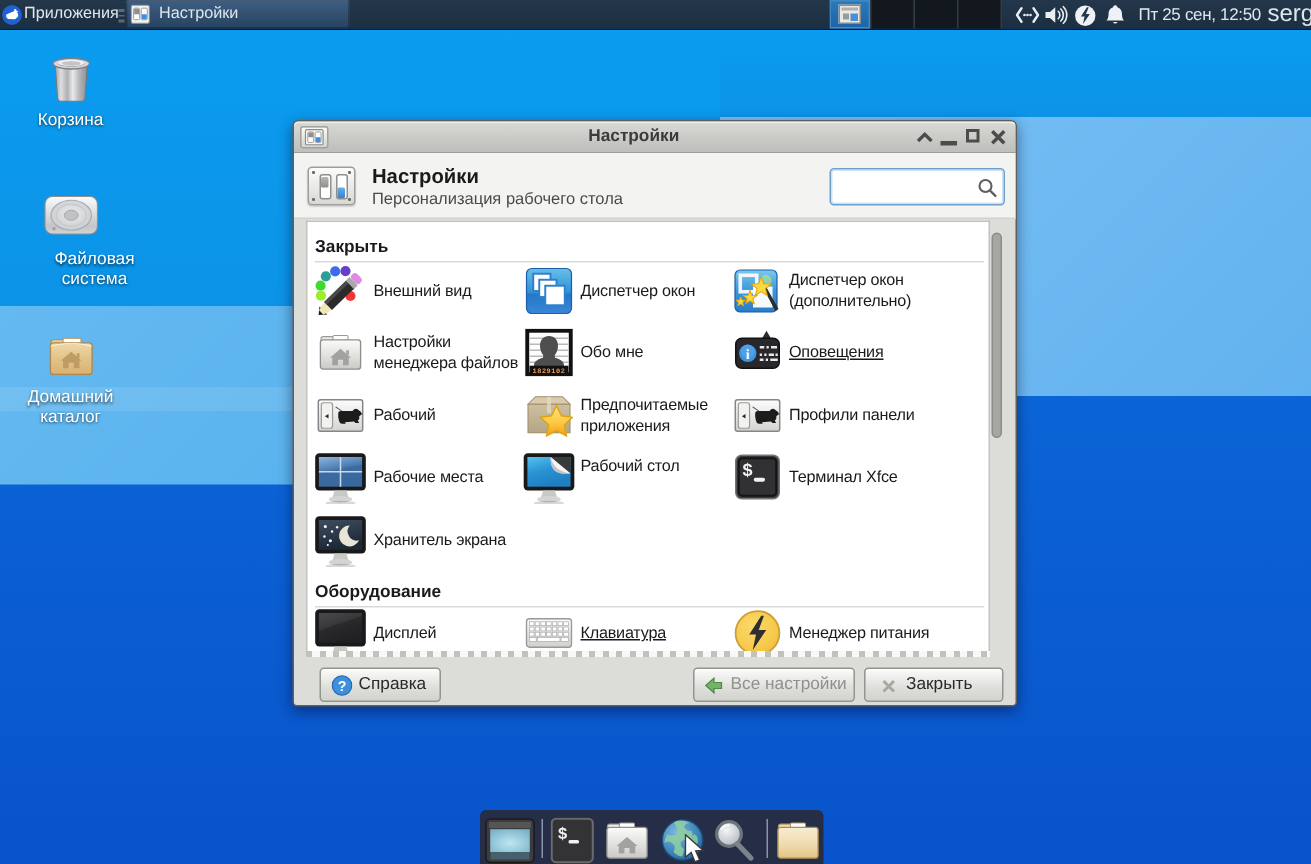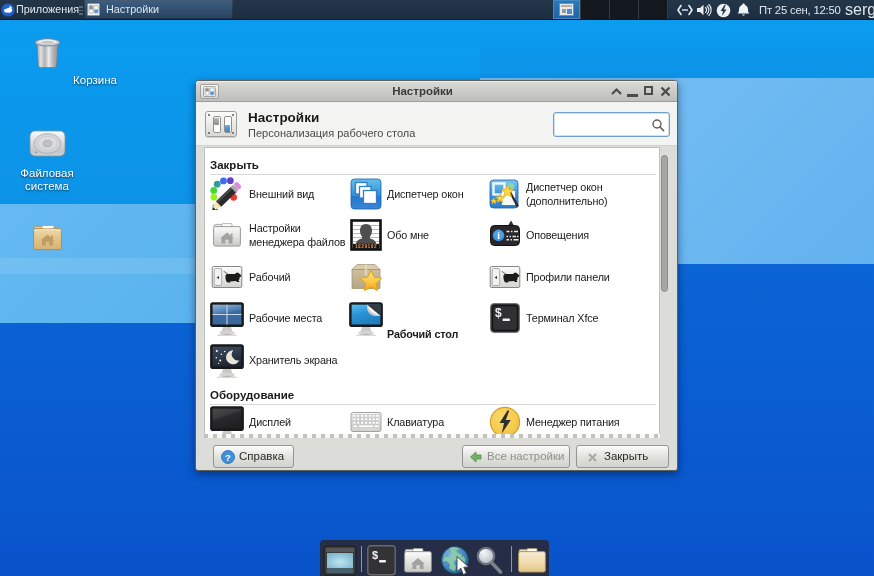--- a/index.html
+++ b/index.html
@@ -47,21 +47,21 @@
         <stop offset=".75" stop-color="#b4b6b9"></stop>
           <stop offset="1" stop-color="#8d8f92"></stop>
       </linearGradient>
     </defs>
     <path d="M3.8 8 L25.2 8 L23.6 30.5 C23.5 31.7 22.6 32.5 21.5 32.5 L7.5 32.5 C6.4 32.5 5.5 31.7 5.4 30.5 Z" fill="url(#trg)" stroke="#77797c" stroke-width="0.7"></path>
     <ellipse cx="14.5" cy="7.4" rx="12.2" ry="3.6" fill="#d4d6d9" stroke="#7b7d80" stroke-width="0.9"></ellipse>
     <ellipse cx="14.5" cy="7.2" rx="9.0" ry="2.3" fill="#8f9194"></ellipse>
     <ellipse cx="14.5" cy="6.9" rx="9.0" ry="2.3" fill="#eceef0"></ellipse>
     <ellipse cx="14.5" cy="7.3" rx="6.2" ry="1.5" fill="#c2c4c7"></ellipse>
   </svg>
-  <div class="abs dlabel" style="left:0px;top:74px;width:94px;padding-left:48px;">Корзина</div>
+  <div class="abs dlabel" style="left:0px;top:74px;width:94px;">Корзина</div>
 
   <svg class="abs" style="left:29px;top:127px" width="37" height="33" viewBox="0 0 37 33">
     <defs>
       <linearGradient id="hdg" x1="0" y1="0" x2="0" y2="1">
         <stop offset="0" stop-color="#fafbfb"></stop>
           <stop offset=".5" stop-color="#d8dadc"></stop>
         <stop offset=".8" stop-color="#c3c5c8"></stop>
           <stop offset="1" stop-color="#d2d4d6"></stop>
       </linearGradient>
       <radialGradient id="hdr" cx=".5" cy=".45" r=".6">
@@ -69,37 +69,38 @@
           <stop offset=".8" stop-color="#cfd1d4"></stop>
           <stop offset="1" stop-color="#c6c8cb"></stop>
       </radialGradient>
     </defs>
     <rect x="1" y="4" width="35" height="25" rx="5" fill="url(#hdg)" stroke="#8d8f92" stroke-width="0.8"></rect>
     <ellipse cx="18.5" cy="16.5" rx="13.5" ry="10" fill="url(#hdr)" stroke="#aaacaf" stroke-width="0.8"></ellipse>
     <ellipse cx="18.5" cy="16.5" rx="10" ry="7.2" fill="none" stroke="#c6c8cb" stroke-width="0.8"></ellipse>
     <ellipse cx="18.5" cy="16.5" rx="4.6" ry="3.4" fill="#bfc1c4" stroke="#a2a4a7" stroke-width="0.6"></ellipse>
     <circle cx="7" cy="25.5" r="1.1" fill="#9ea0a3"></circle>
   </svg>
-  <div class="abs dlabel" style="left:0px;top:167px;width:94px;">Файловая<br>система</div>
+  <div class="abs dlabel" style="left:0px;top:167px;width:94px;padding-left:16px;">Файловая<br>система</div>
 
   <svg class="abs" style="left:32px;top:223px" width="31" height="28" viewBox="0 0 31 28">
     <defs>
       <linearGradient id="fg" x1="0" y1="0" x2="0" y2="1">
         <stop offset="0" stop-color="#efd9a8"></stop>
           <stop offset=".5" stop-color="#e3c289"></stop>
           <stop offset="1" stop-color="#d8b273"></stop>
       </linearGradient>
     </defs>
     <path d="M2 5 Q2 3.4 3.6 3.4 L10 3.4 Q11.2 3.4 11.6 4.4 L12.4 6 L2 6 Z" fill="#e8cfa0" stroke="#b6915c" stroke-width="0.8"></path>
     <rect x="10" y="2.5" width="12" height="5" rx="1" fill="#fdfdfb" stroke="#b6915c" stroke-width="0.7"></rect>
     <rect x="1.6" y="5.6" width="27.8" height="21" rx="2" fill="url(#fg)" stroke="#ac8750" stroke-width="0.9"></rect>
     <path d="M1.6 8 Q8 6.2 15.5 6.2 Q23 6.2 29.4 8 L29.4 7.6 Q23 5.6 15.5 5.6 Q8 5.6 1.6 7.6 Z" fill="#fff" opacity=".85"></path>
     <path d="M15.5 11.5 L22.5 17.5 L21 17.5 L21 22.5 L17.2 22.5 L17.2 18.8 L13.8 18.8 L13.8 22.5 L10 22.5 L10 17.5 L8.5 17.5 Z" fill="#bf9c64"></path>
     <rect x="19.2" y="12.5" width="1.8" height="3" fill="#bf9c64"></rect>
   </svg>
+  <div class="abs dlabel" style="left:0px;top:259px;width:94px;">Домашний<br>каталог</div>
 
   <div class="abs" id="win">
     <div class="abs" id="titlebar">
       <div class="abs" style="left:4px;top:3px;width:19px;height:15px;background:linear-gradient(180deg,#fafaf8,#d4d4d0);border:1px solid #a2a29e;border-radius:2px;box-sizing:border-box;">
         <svg class="abs" style="left:2px;top:1px" width="13" height="11" viewBox="0 0 16 14">
           <rect x="0.5" y="0.5" width="15" height="13" rx="1.5" fill="#f7f7f7" stroke="#8a8a8a"></rect>
           <rect x="2.5" y="2.5" width="5" height="9" rx="1" fill="#fdfdfd" stroke="#9a9a9a" stroke-width="0.8"></rect>
           <rect x="3" y="3" width="4" height="4" fill="#8f8f8f"></rect>
           <rect x="8.8" y="2.5" width="5" height="9" rx="1" fill="#fdfdfd" stroke="#9a9a9a" stroke-width="0.8"></rect>
           <rect x="9.3" y="7" width="4" height="4" fill="#3f8fdd"></rect>
@@ -231,21 +232,21 @@
         <rect x="1.5" y="6.5" width="29" height="20" rx="4" fill="#28282c" stroke="#111" stroke-width="1"></rect>
         <circle cx="9.5" cy="16.5" r="5.8" fill="#3d93e0"></circle>
         <circle cx="9.5" cy="15.2" r="4.6" fill="#55a5ea" opacity=".7"></circle>
         <text x="9.5" y="20" text-anchor="middle" font-size="9.5" font-weight="bold" fill="#fff" font-family="Liberation Serif, serif">i</text>
         <g stroke="#e8e8e8" stroke-width="1.6">
           <path d="M17.5 12.5 h3 M22 12.5 h1.5 M25 12.5 h4"></path>
           <path d="M17.5 17.5 h1.5 M20.5 17.5 h1.5 M23.5 17.5 h3.5 M28 17.5 h1.5"></path>
           <path d="M17.5 20.8 h2.5 M21.5 20.8 h1.5 M24.5 20.8 h5"></path>
         </g>
       </svg>
-      <div class="abs itemlabel" style="left:321px;top:80px;">Оповещения</div>
+      <div class="abs itemlabel" style="left:321px;top:80px;text-decoration:underline;">Оповещения</div>
 
       <svg class="abs" style="left:6px;top:113px" width="32" height="32" viewBox="0 0 32 32">
         <defs>
             <linearGradient id="png" x1="0" y1="0" x2="0" y2="1">
           <stop offset="0" stop-color="#fcfcfb"></stop>
               <stop offset="1" stop-color="#d4d4d1"></stop>
         </linearGradient>
           </defs>
         <rect x="1.2" y="5.5" width="29.6" height="21" rx="1.5" fill="url(#png)" stroke="#86868a" stroke-width="1"></rect>
         <rect x="3.2" y="7.5" width="7.5" height="17" rx="1.5" fill="#f2f2f0" stroke="#9a9a96" stroke-width="0.8"></rect>
@@ -266,20 +267,21 @@
           <stop offset="0" stop-color="#ffe680"></stop>
               <stop offset=".55" stop-color="#fdc944"></stop>
               <stop offset="1" stop-color="#f49d1c"></stop>
         </linearGradient>
           </defs>
         <path d="M2 8.5 L7 3.5 L25 3.5 L30 8.5 Z" fill="#d9cbab" stroke="#a08f6c" stroke-width="0.7"></path>
         <rect x="2" y="8.5" width="28" height="19" fill="url(#bxg)" stroke="#a08f6c" stroke-width="0.7"></rect>
         <rect x="14.7" y="3.5" width="2.6" height="11" fill="#e4d9c0" opacity=".8"></rect>
         <path d="M21 9.5 L24.3 16.2 L31.6 17.2 L26.3 22.3 L27.6 29.6 L21 26.1 L14.4 29.6 L15.7 22.3 L10.4 17.2 L17.7 16.2 Z" fill="url(#stg)" stroke="#e0a50c" stroke-width="1"></path>
       </svg>
+      <div class="abs itemlabel" style="left:182px;top:115px;">Предпочитаемые<br>приложения</div>
 
       <svg class="abs" style="left:284px;top:113px" width="32" height="32" viewBox="0 0 32 32">
         <rect x="1.2" y="5.5" width="29.6" height="21" rx="1.5" fill="url(#png)" stroke="#86868a" stroke-width="1"></rect>
         <rect x="3.2" y="7.5" width="7.5" height="17" rx="1.5" fill="#f2f2f0" stroke="#9a9a96" stroke-width="0.8"></rect>
         <path d="M8 15 L5.6 16.5 L8 18 Z" fill="#2a2a2a"></path>
         <path d="M13 10 L18 13.5 L17.5 13.9 L12.5 10.5 Z" fill="#555"></path>
         <path d="M14.5 14.5 Q14.5 13 16.5 13 L24 13 Q25 11.5 26.5 11.5 Q27 11.5 27.5 12 L29.5 13.5 Q30.5 14.5 29.5 15.5 L28.5 16.5 Q29 18 27.5 19.5 L28.5 21 L26 21 L25 20 L19 20.5 L19.5 21.5 L17 21.5 Q15.5 21.5 15 19.5 Q14.2 17 14.5 14.5 Z" fill="#1c1c1c"></path>
         <path d="M28.3 14.2 L30.8 14.8 L28.7 16.2 Z" fill="#1c1c1c"></path>
       </svg>
       <div class="abs itemlabel" style="left:321px;top:122px;">Профили панели</div>
@@ -312,21 +314,21 @@
           </defs>
         <rect x="1" y="1" width="30" height="22" rx="2.5" fill="#191919"></rect>
         <rect x="3.2" y="3.2" width="25.6" height="17.6" fill="url(#dtg)"></rect>
         <path d="M17 3.2 L28.8 3.2 L28.8 13 L22.5 8 Z" fill="#3a3a3a"></path>
         <path d="M17 3.2 L28.8 13 L23.5 13 Q17.5 12 17 5.5 Z" fill="#f4f4f4"></path>
         <path d="M17 3.2 Q18.5 11.5 28.8 13 L23.5 13 Q17.5 12 17 5.5 Z" fill="#c4c4c4"></path>
         <path d="M12.5 23 L19.5 23 L21 28 L11 28 Z" fill="#c9c9c7"></path>
         <ellipse cx="16" cy="28.2" rx="7" ry="1.9" fill="#d4d4d2"></ellipse>
         <ellipse cx="16" cy="30.5" rx="9" ry="1.4" fill="#000" opacity=".15"></ellipse>
       </svg>
-      <div class="abs itemlabel" style="left:182px;top:179px;font-weight:bold;">Рабочий стол</div>
+      <div class="abs itemlabel" style="left:182px;top:156px;">Рабочий стол</div>
 
       <svg class="abs" style="left:284px;top:154px" width="32" height="32" viewBox="0 0 32 32">
         <rect x="1" y="1" width="30" height="30" rx="4.5" fill="#757575"></rect>
         <rect x="2" y="2" width="28" height="28" rx="3.5" fill="#3a3a3e"></rect>
         <rect x="3.5" y="3.5" width="25" height="25" rx="2.5" fill="#313134" stroke="#141416" stroke-width="1.4"></rect>
         <text x="6" y="15" font-size="12" font-weight="bold" fill="#f2f2f2" font-family="Liberation Sans">$</text>
         <rect x="13.5" y="16.5" width="7.5" height="2.6" rx="1.2" fill="#f2f2f2"></rect>
       </svg>
       <div class="abs itemlabel" style="left:321px;top:163px;">Терминал Xfce</div>
 
@@ -403,21 +405,21 @@
               <rect x="14.4" y="15.5" width="3" height="2.6"></rect>
               <rect x="18.2" y="15.5" width="3" height="2.6"></rect>
               <rect x="22" y="15.5" width="3" height="2.6"></rect>
               <rect x="25.8" y="15.5" width="3.2" height="2.6"></rect>
           <rect x="3" y="19" width="4.5" height="2.6"></rect>
               <rect x="8.3" y="19" width="15" height="2.6"></rect>
               <rect x="24" y="19" width="5" height="2.6"></rect>
           </g>
         </g>
       </svg>
-      <div class="abs itemlabel" style="left:182px;top:267px;">Клавиатура</div>
+      <div class="abs itemlabel" style="left:182px;top:267px;text-decoration:underline;">Клавиатура</div>
 
       <svg class="abs" style="left:284px;top:258px" width="32" height="32" viewBox="0 0 32 32">
         <defs>
             <radialGradient id="pwg" cx=".4" cy=".35" r=".75">
           <stop offset="0" stop-color="#fbd96a"></stop>
               <stop offset=".7" stop-color="#f6c94a"></stop>
               <stop offset="1" stop-color="#eeb93a"></stop>
         </radialGradient>
           </defs>
         <circle cx="16" cy="16" r="14.6" fill="url(#pwg)" stroke="#cf9f33" stroke-width="1.2"></circle>

